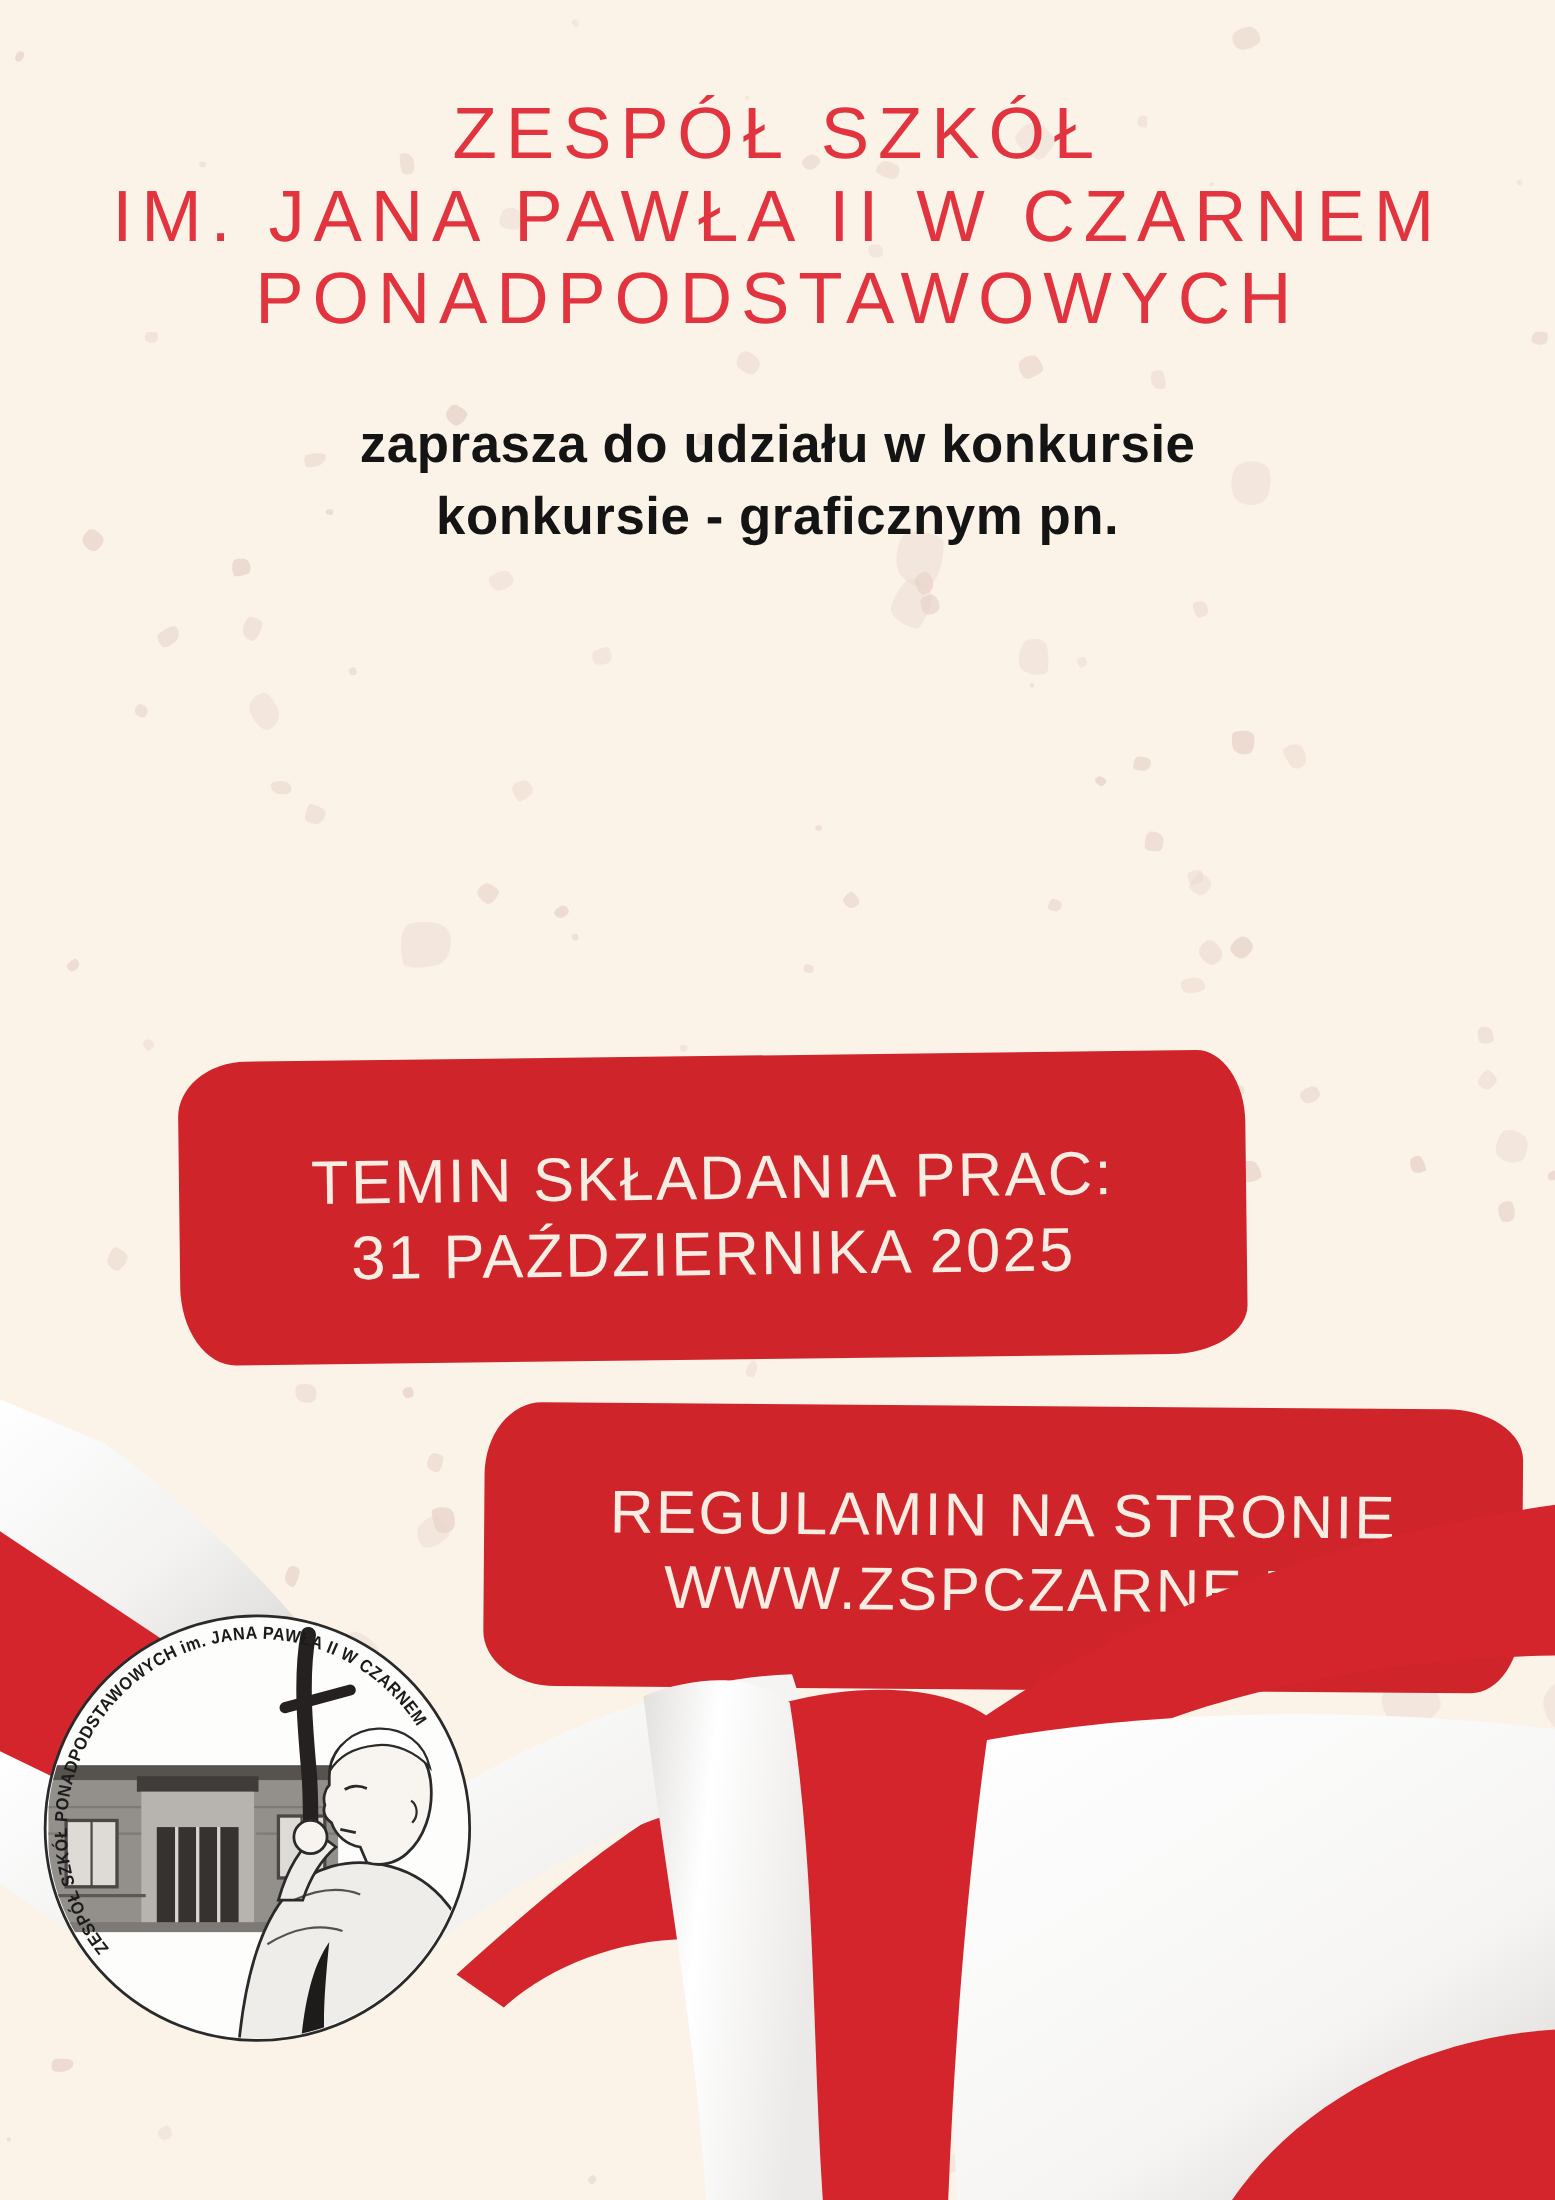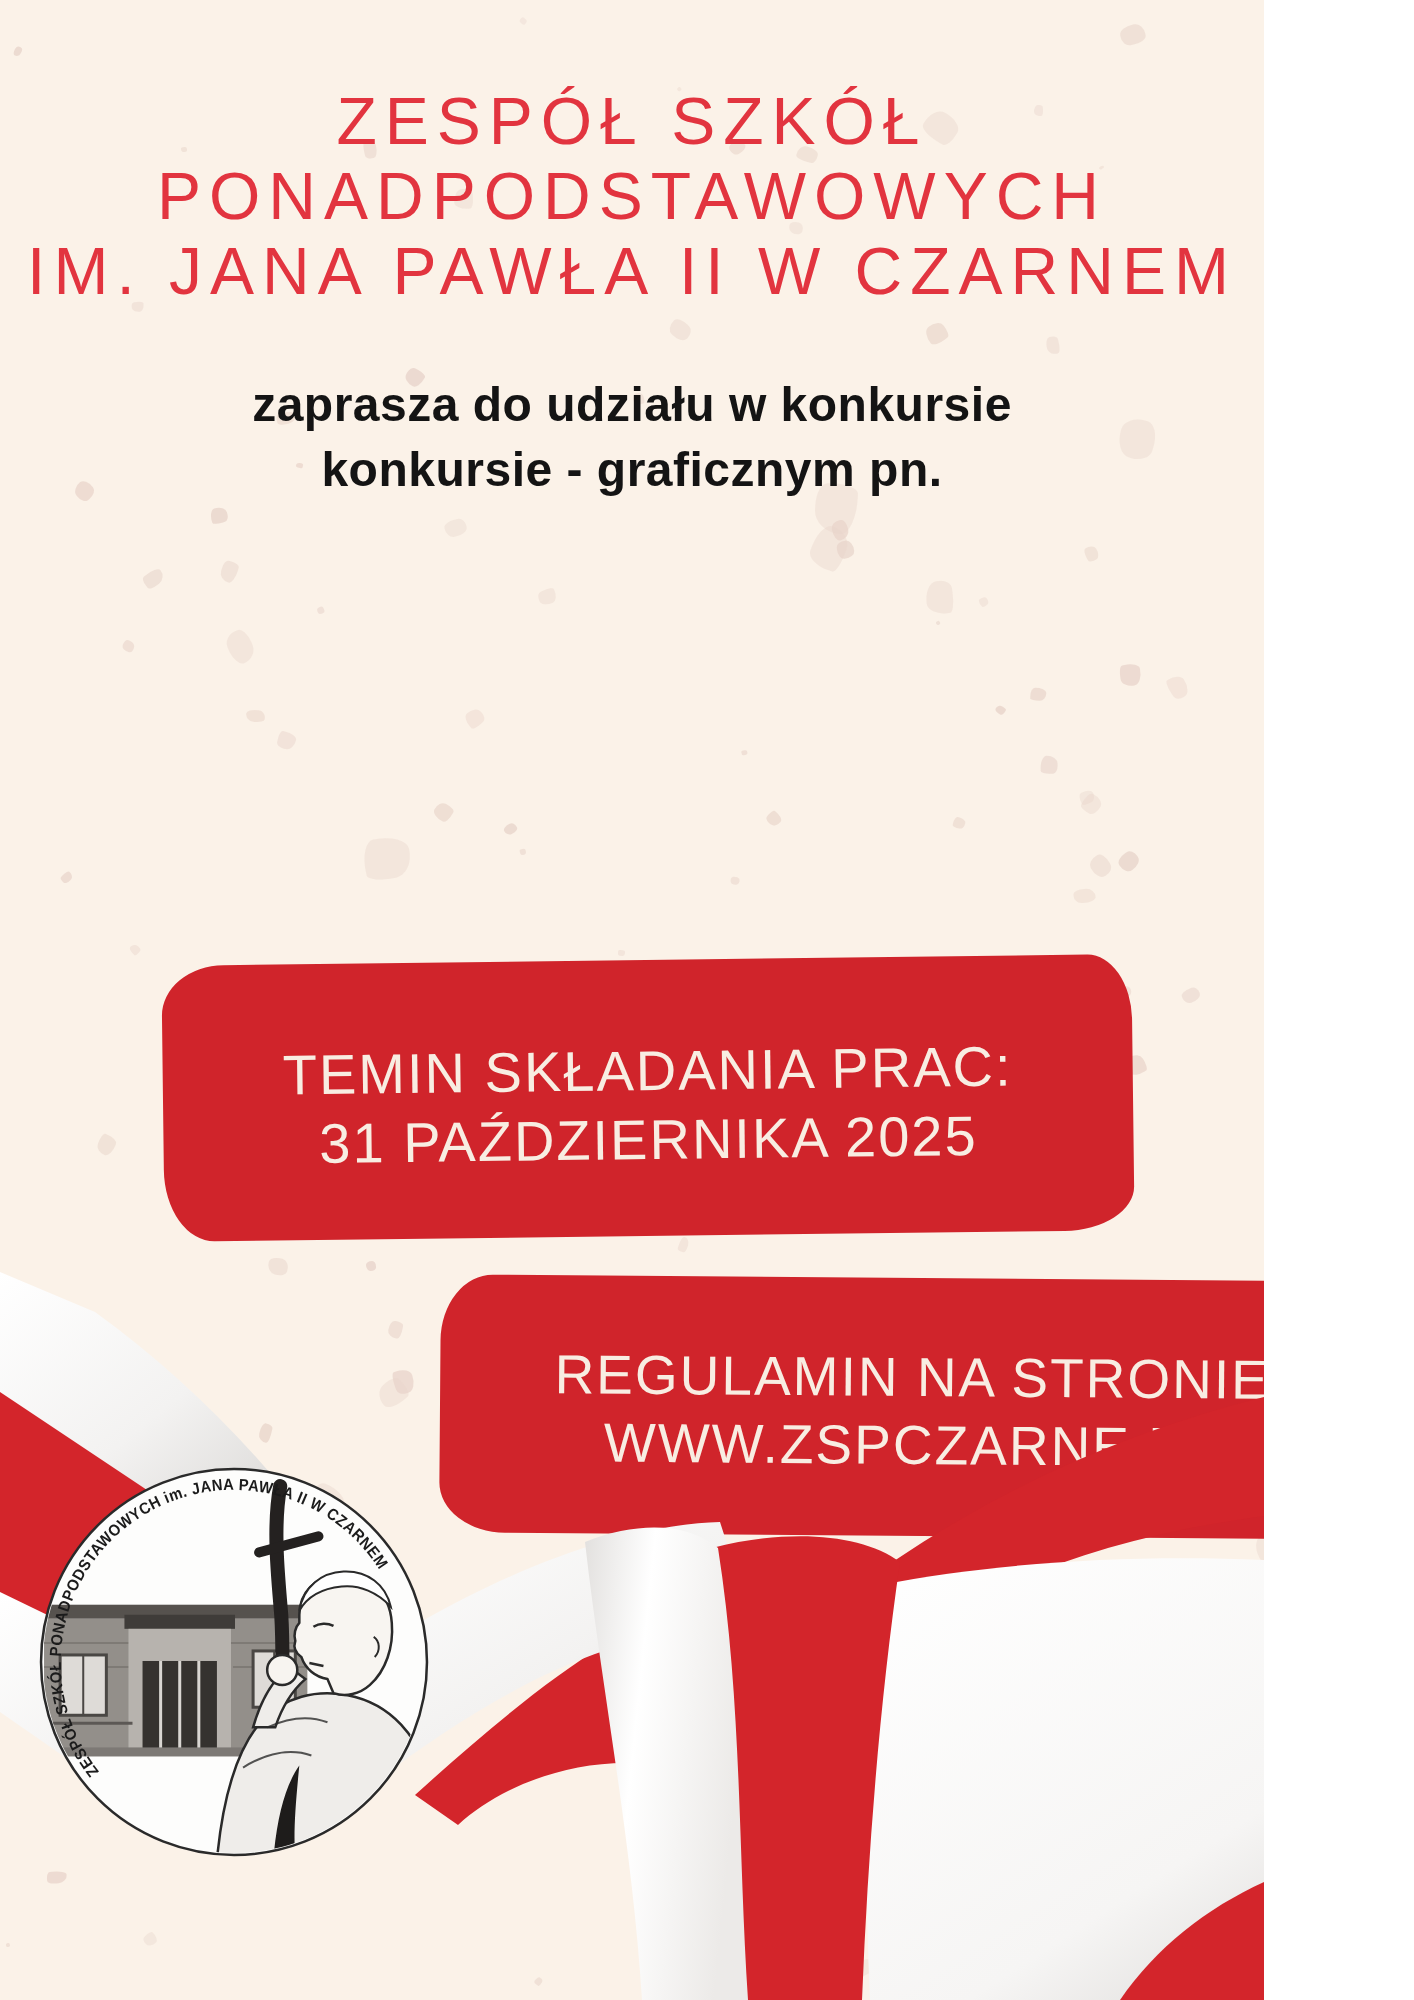--- a/index.html
+++ b/index.html
@@ -2,21 +2,21 @@
 <html lang="pl" style="--background: #FBF2E8; --speckle: #E8D4CA; --title_red: #E2343F; --heading_red: #E22E3B; --box_red: #D0242B; --box_text: #F8EDE2; --ribbon_red: #D3252B; --ribbon_white: #F7F7F7; --ink: #141414; --logo_ink: #2A2A2A;"><head>
 <meta charset="utf-8">
 <style>
   :root{
     --background:#FBF2E8; --speckle:#E8D4CA; --title_red:#E2343F; --heading_red:#E22E3B;
     --box_red:#D0242B; --box_text:#F8EDE2; --ribbon_red:#D3252B; --ribbon_white:#F7F7F7;
     --ink:#141414; --logo_ink:#2A2A2A;
   }
   html,body{margin:0;padding:0;}
   body{font-family:"Liberation Sans",sans-serif;}
-  .poster{position:relative;width:1264px;height:2000px;overflow:hidden;background:var(--background);}
+  .poster{position:relative;width:1414px;height:2000px;overflow:hidden;background:var(--background);}
   .speckles{position:absolute;inset:0;z-index:0;}
   .speckles span{position:absolute;display:block;}
 
   .school{position:absolute;top:84px;left:0;right:0;z-index:1;text-align:center;
     color:var(--title_red);font-size:66px;line-height:75px;letter-spacing:8px;font-weight:400;}
   .invite{position:absolute;top:372px;left:0;right:0;z-index:1;text-align:center;
     color:var(--ink);font-size:48px;line-height:65px;font-weight:700;letter-spacing:0.5px;}
   .contest{position:absolute;top:686px;left:0;right:0;z-index:1;text-align:center;}
   .contest span{display:inline-block;transform:scaleX(0.88);transform-origin:center;
     font-family:"DejaVu Serif",serif;font-style:italic;font-weight:700;font-size:168px;
@@ -207,22 +207,22 @@
       <span style="width: 37.5867px; height: 27.8578px; left: 471.678px; top: 1050.85px; background: var(--speckle); opacity: 0.4; transform: rotate(257deg); border-radius: 50% 50% 20% 80% / 70% 30% 60% 40%;"></span>
       <span style="width: 29.1159px; height: 28.8683px; left: 1360.32px; top: 1027.95px; background: var(--speckle); opacity: 0.4; transform: rotate(211deg); border-radius: 62% 38% 55% 45% / 40% 60% 35% 65%;"></span>
       <span style="width: 50.2909px; height: 51.454px; left: 1256.64px; top: 1522.1px; background: var(--speckle); opacity: 0.4; transform: rotate(37deg); border-radius: 20% 70% 40% 60% / 60% 30% 70% 40%;"></span>
       <span style="width: 26.5382px; height: 33.0292px; left: 925.549px; top: 580.786px; background: var(--speckle); opacity: 0.4; transform: rotate(353deg); border-radius: 50% 50% 20% 80% / 70% 30% 60% 40%;"></span>
       <span style="width: 29.7266px; height: 37.9257px; left: 1287.39px; top: 1897.35px; background: var(--speckle); opacity: 0.4; transform: rotate(53deg); border-radius: 62% 38% 55% 45% / 40% 60% 35% 65%;"></span>
       <span style="width: 28.3542px; height: 25.648px; left: 1058.27px; top: 1039.21px; background: var(--speckle); opacity: 0.4; transform: rotate(200deg); border-radius: 20% 70% 40% 60% / 60% 30% 70% 40%;"></span>
     </div>
 
   <header class="school">
     <div>ZESPÓŁ SZKÓŁ</div>
+    <div>IM. JANA PAWŁA II W CZARNEM</div>
     <div>PONADPODSTAWOWYCH</div>
-    <div>IM. JANA PAWŁA II W CZARNEM</div>
   </header>
 
   <div class="invite">
     <div>zaprasza do udziału w konkursie</div>
     <div>konkursie - graficznym pn.</div>
   </div>
 
 
   <div class="box box--deadline">
     <div>TEMIN SKŁADANIA PRAC:</div>

